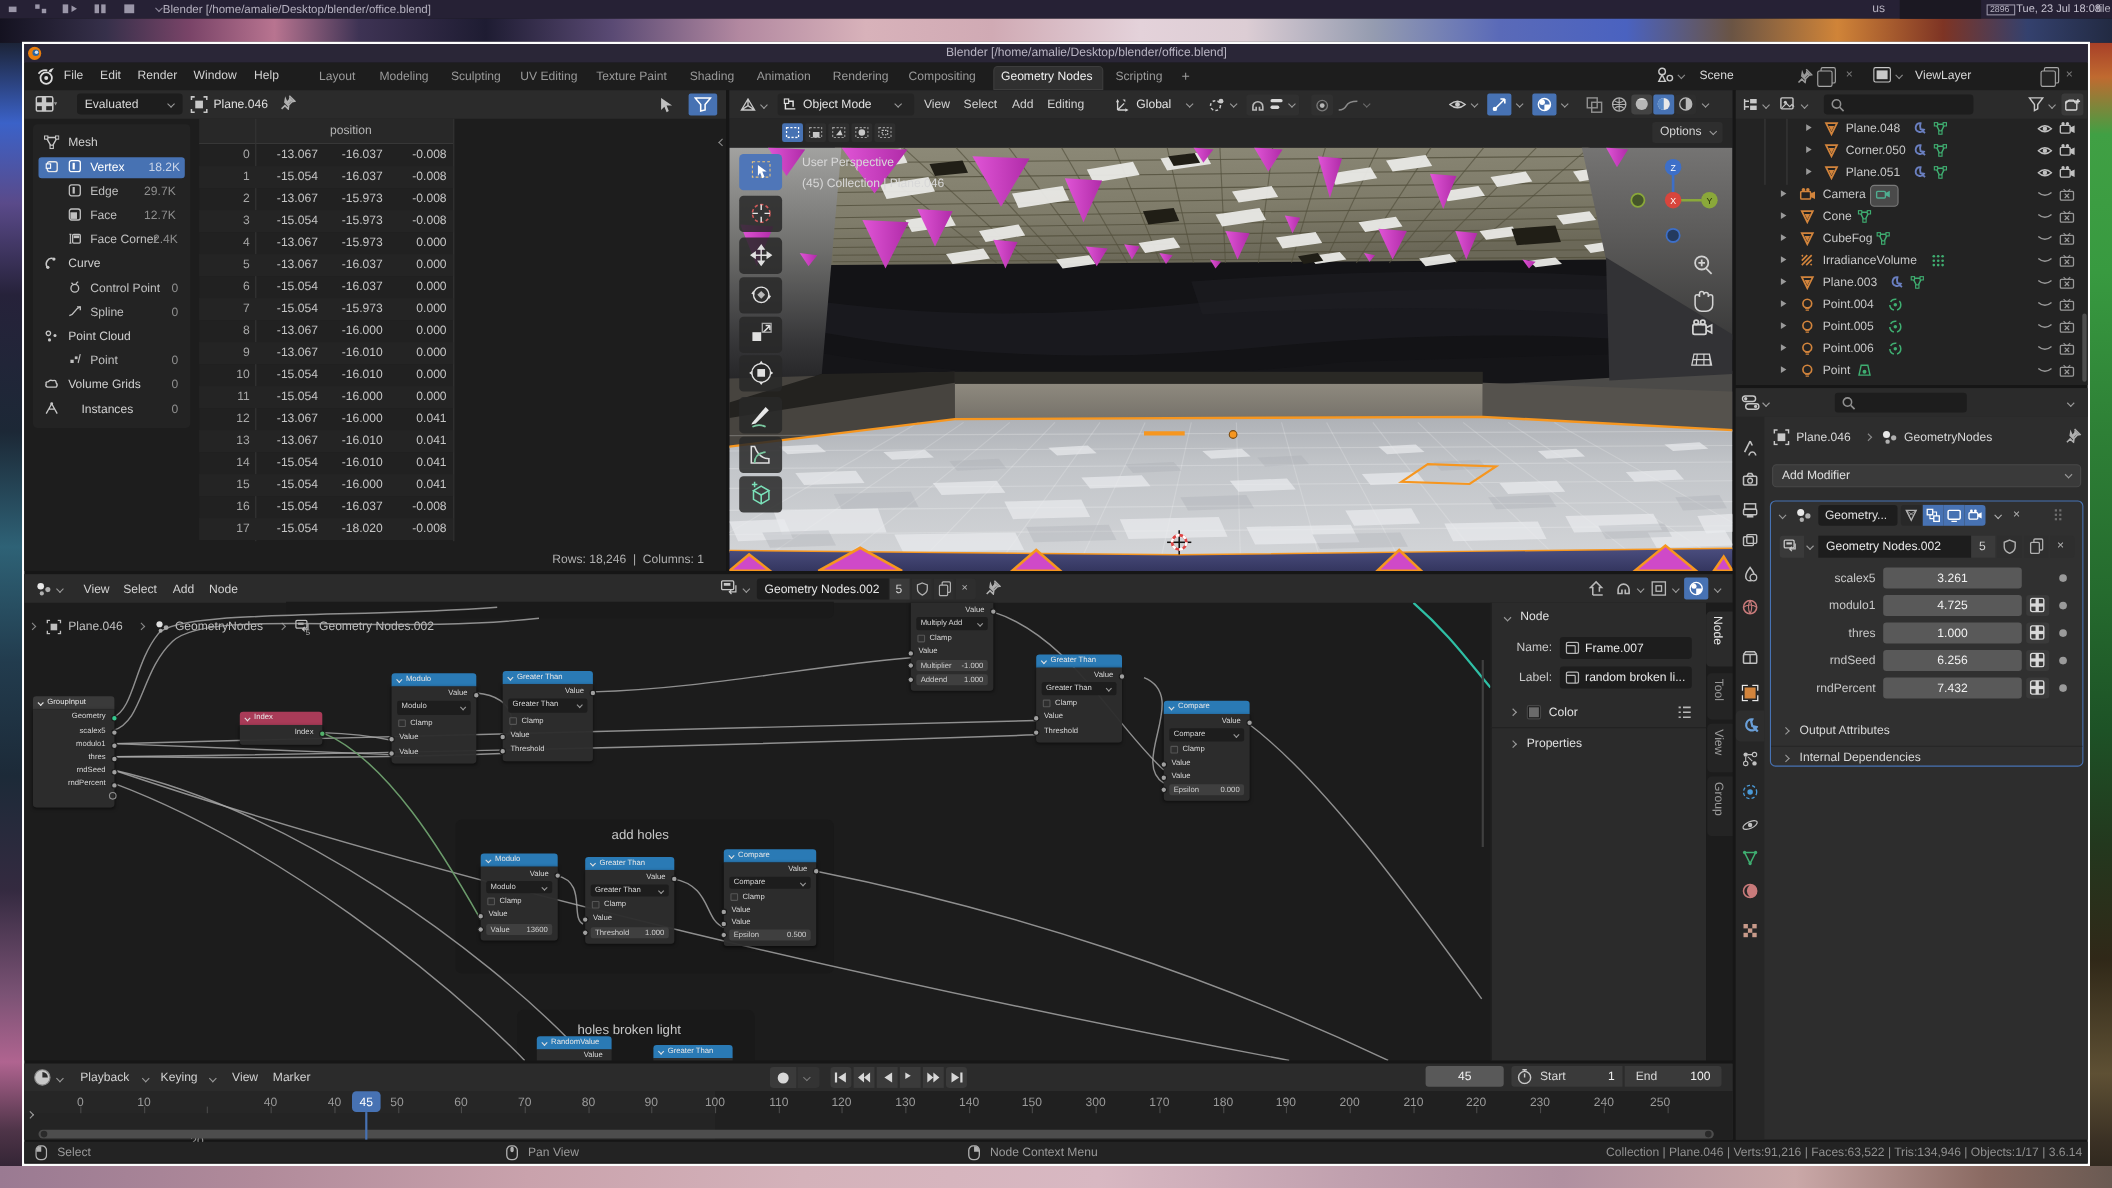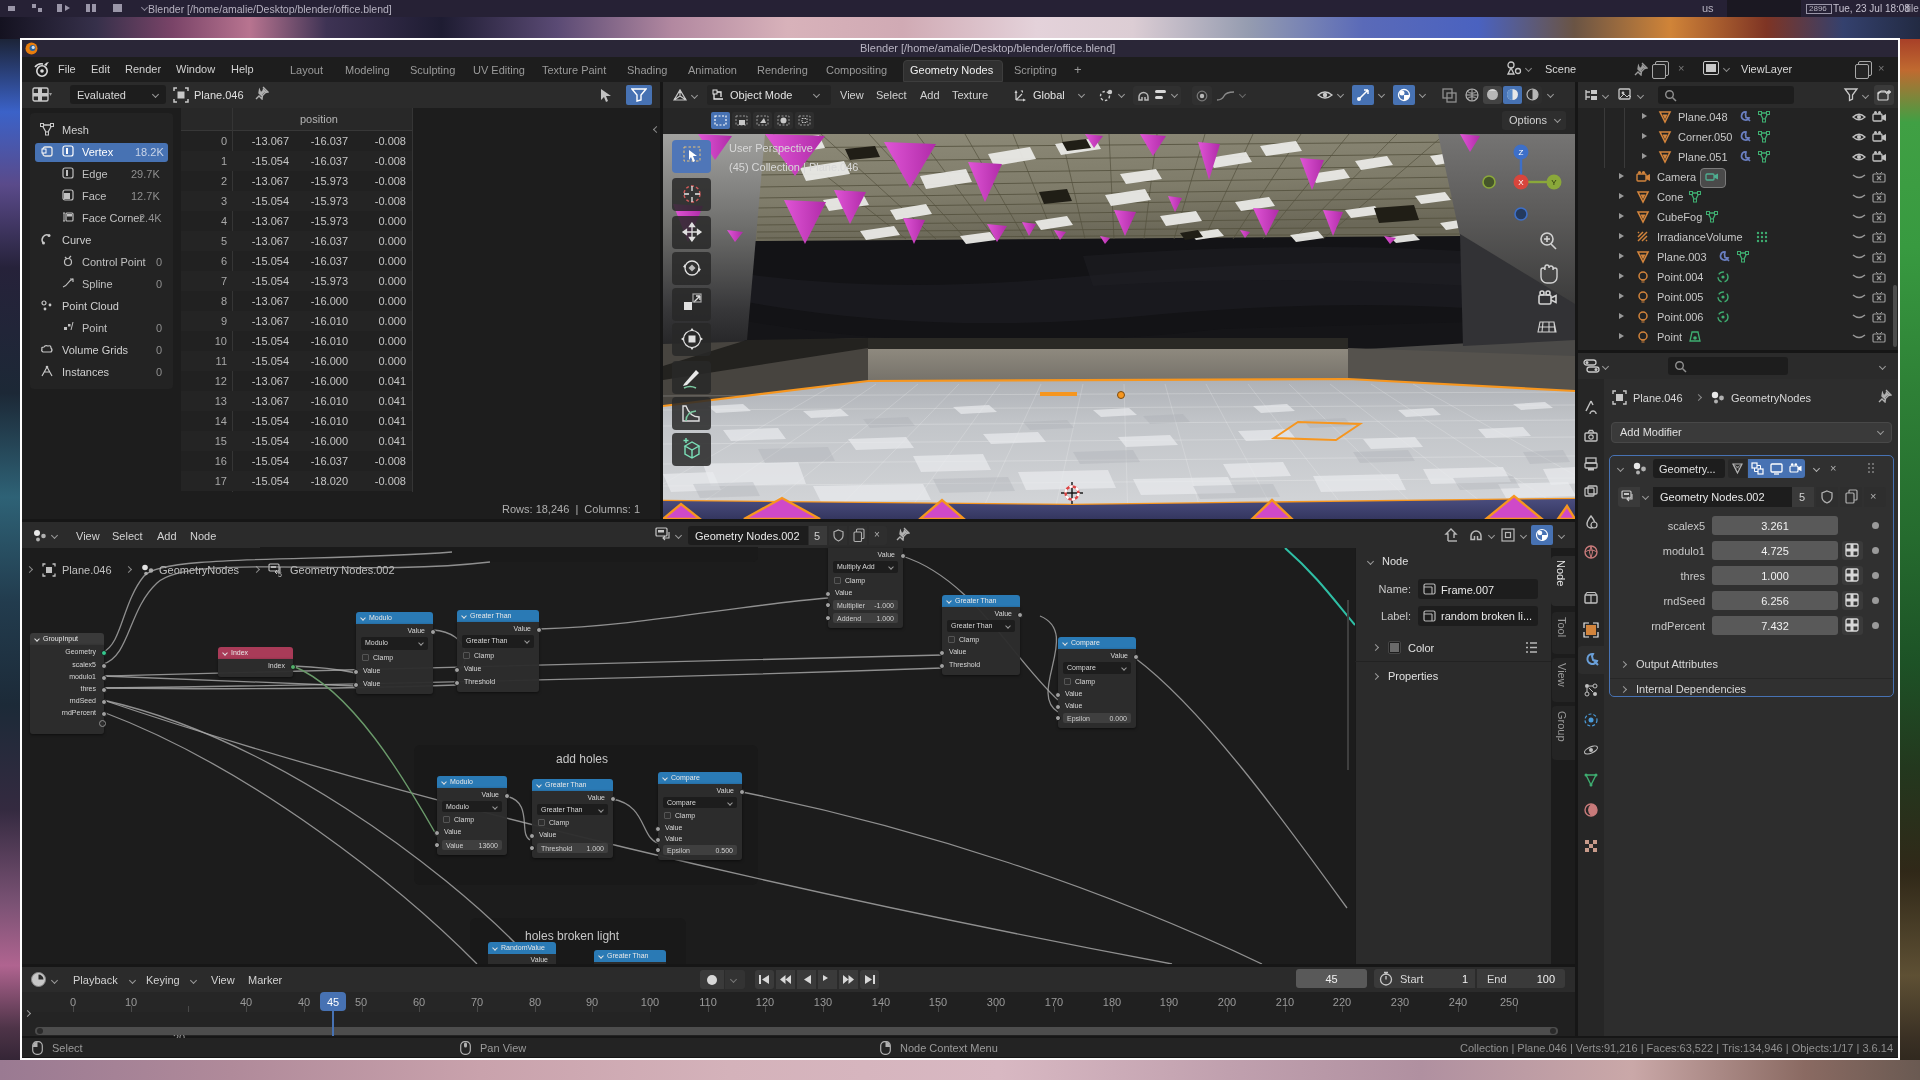--- a/index.html
+++ b/index.html
@@ -170,21 +170,21 @@
 <div class="t" style="left:62px;top:234px;color:#d0d0d0">Curve</div>
 <div class="t" style="left:82px;top:256px;color:#c0c0c0">Control Point</div>
 <div class="t" style="left:156px;top:256px;color:#8f8f8f">0</div>
 <div class="t" style="left:82px;top:278px;color:#c0c0c0">Spline</div>
 <div class="t" style="left:156px;top:278px;color:#8f8f8f">0</div>
 <div class="t" style="left:62px;top:300px;color:#d0d0d0">Point Cloud</div>
 <div class="t" style="left:82px;top:322px;color:#c0c0c0">Point</div>
 <div class="t" style="left:156px;top:322px;color:#8f8f8f">0</div>
 <div class="t" style="left:62px;top:344px;color:#d0d0d0">Volume Grids</div>
 <div class="t" style="left:156px;top:344px;color:#8f8f8f">0</div>
-<div class="t" style="left:62px;top:366px;color:#d0d0d0">Instances</div>
+<div class="t" style="left:74px;top:366px;color:#d0d0d0">Instances</div>
 <div class="t" style="left:156px;top:366px;color:#8f8f8f">0</div>
 
 <div class="a" style="left:41px;top:145px;width:12px;height:12px">
     <svg width="12" height="12">
       <rect x="2" y="2" width="9" height="9" rx="2" fill="none" stroke="#e8e8e8" stroke-width="1.3"></rect>
       <rect x="1" y="4" width="4" height="4" fill="#4772b3" stroke="#fff"></rect>
     </svg>
   </div>
 <div class="a" style="left:62px;top:145px;width:12px;height:12px">
     <svg width="12" height="12">
@@ -360,21 +360,21 @@
     <svg width="13" height="12">
       <path d="M2,3 V10 H11 M2,3 H9 V8" fill="none" stroke="#e8e8e8" stroke-width="1.3"></path>
       <rect x="1" y="1" width="4" height="4" fill="#2b2b2b" stroke="#e8e8e8"></rect>
     </svg>
   </div>
 <div class="t" style="left:730px;top:89px;color:#e2e2e2">Object Mode</div>
 <div class="cv" style="left:814px;top:92px;border-color:#9a9a9a"></div>
 <div class="t" style="left:840px;top:89px;color:#d2d2d2">View</div>
 <div class="t" style="left:876px;top:89px;color:#d2d2d2">Select</div>
 <div class="t" style="left:920px;top:89px;color:#d2d2d2">Add</div>
-<div class="t" style="left:952px;top:89px;color:#d2d2d2">Texture</div>
+<div class="t" style="left:952px;top:89px;color:#d2d2d2">Editing</div>
 <div class="a" style="left:1013px;top:88px;width:16px;height:15px">
     <svg width="16" height="15">
       <path d="M3,12 L3,4 M3,12 L11,12 M3,12 L9,6" fill="none" stroke="#d0d0d0" stroke-width="1.2"></path>
       <path d="M3,2 l-1.5,3 h3 Z M13,12 l-3,-1.5 v3 Z M10,5 l0,-2.5 l-2.5,0 Z" fill="#d0d0d0"></path>
     </svg>
   </div>
 <div class="t" style="left:1033px;top:89px;color:#e2e2e2">Global</div>
 <div class="cv" style="left:1079px;top:92px;border-color:#9a9a9a"></div>
 <div class="a" style="left:1098px;top:88px;width:17px;height:15px">
     <svg width="17" height="15">

